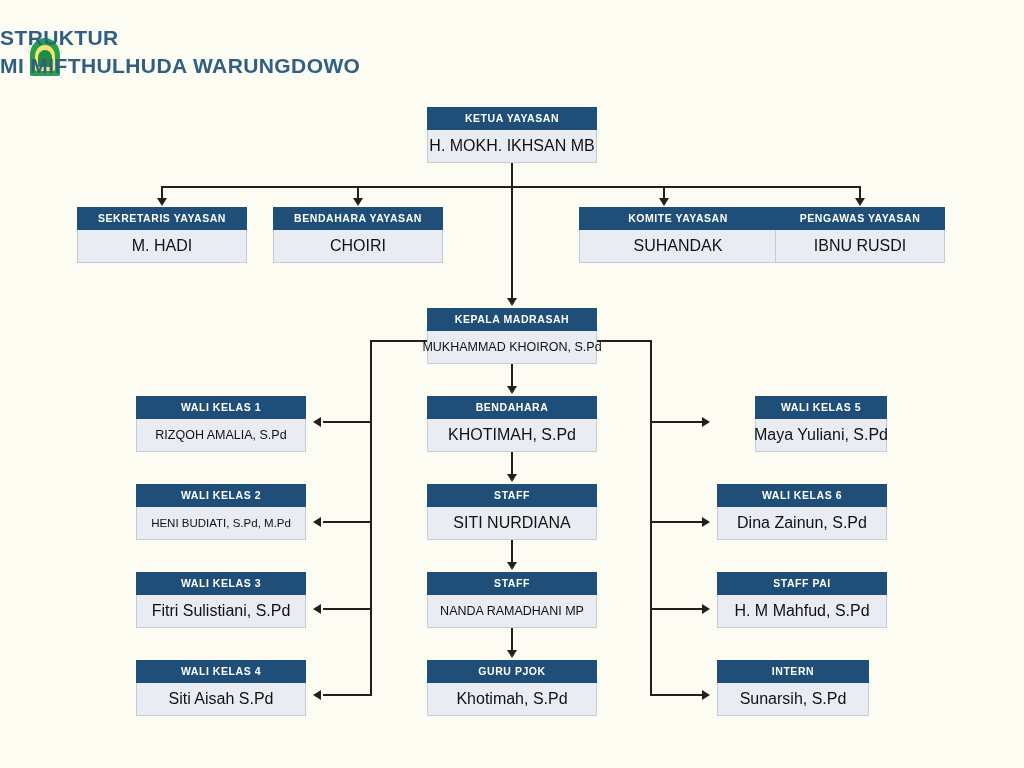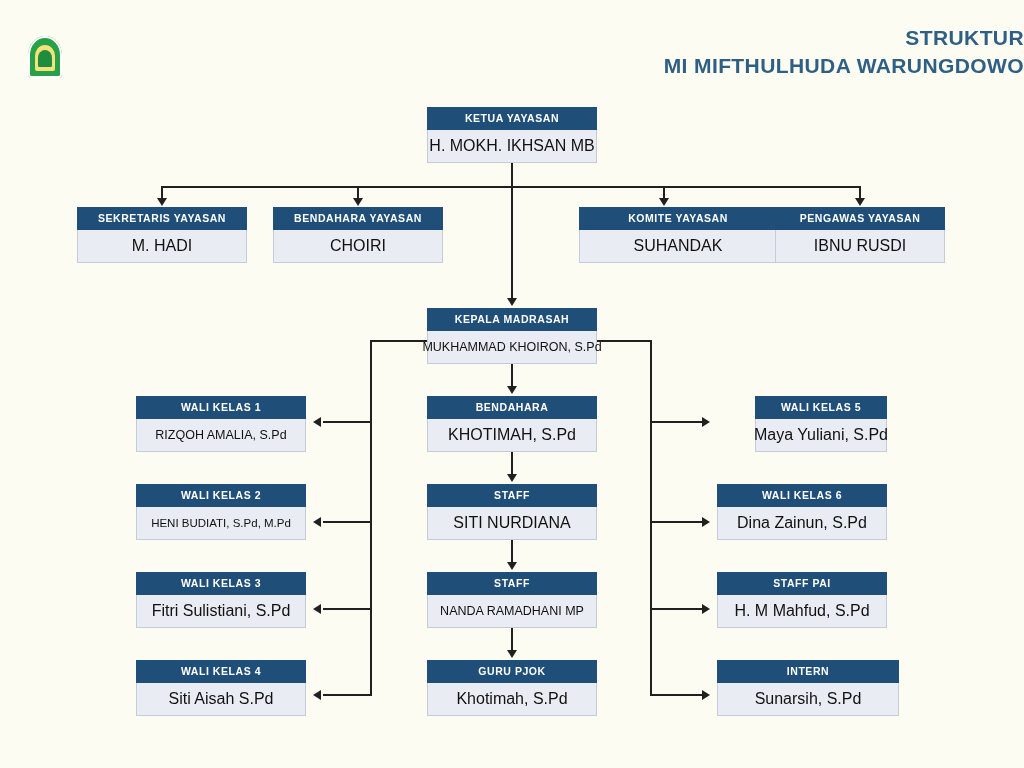--- a/index.html
+++ b/index.html
@@ -107,23 +107,23 @@
     color: #eafbee;
     letter-spacing: 0.2px;
     white-space: nowrap;
     overflow: hidden;
   }
 
   
   .heading {
     position: absolute;
     left: 0;
-    right: 0;
+    right: 18px;
     top: 24px;
-    text-align: right;
+    text-align: left;
     color: #2f5f84;
     font-weight: bold;
     font-size: 21px;
     line-height: 28px;
     letter-spacing: 0.4px;
   }
   .heading .l2 { display: block; }
 
   
   .node {
@@ -339,18 +339,18 @@
   <div class="node" style="left:717px; top:484px; width:170px;">
     <div class="node-head">WALI KELAS 6</div>
     <div class="node-body">Dina Zainun, S.Pd</div>
   </div>
 
   <div class="node" style="left:717px; top:572px; width:170px;">
     <div class="node-head">STAFF PAI</div>
     <div class="node-body">H. M Mahfud, S.Pd</div>
   </div>
 
-  <div class="node" style="left:717px; top:660px; width:182px;">
+  <div class="node" style="left:717px; top:660px; width:152px;">
     <div class="node-head">INTERN</div>
     <div class="node-body">Sunarsih, S.Pd</div>
   </div>
 
 </div>
 
 </body></html>

